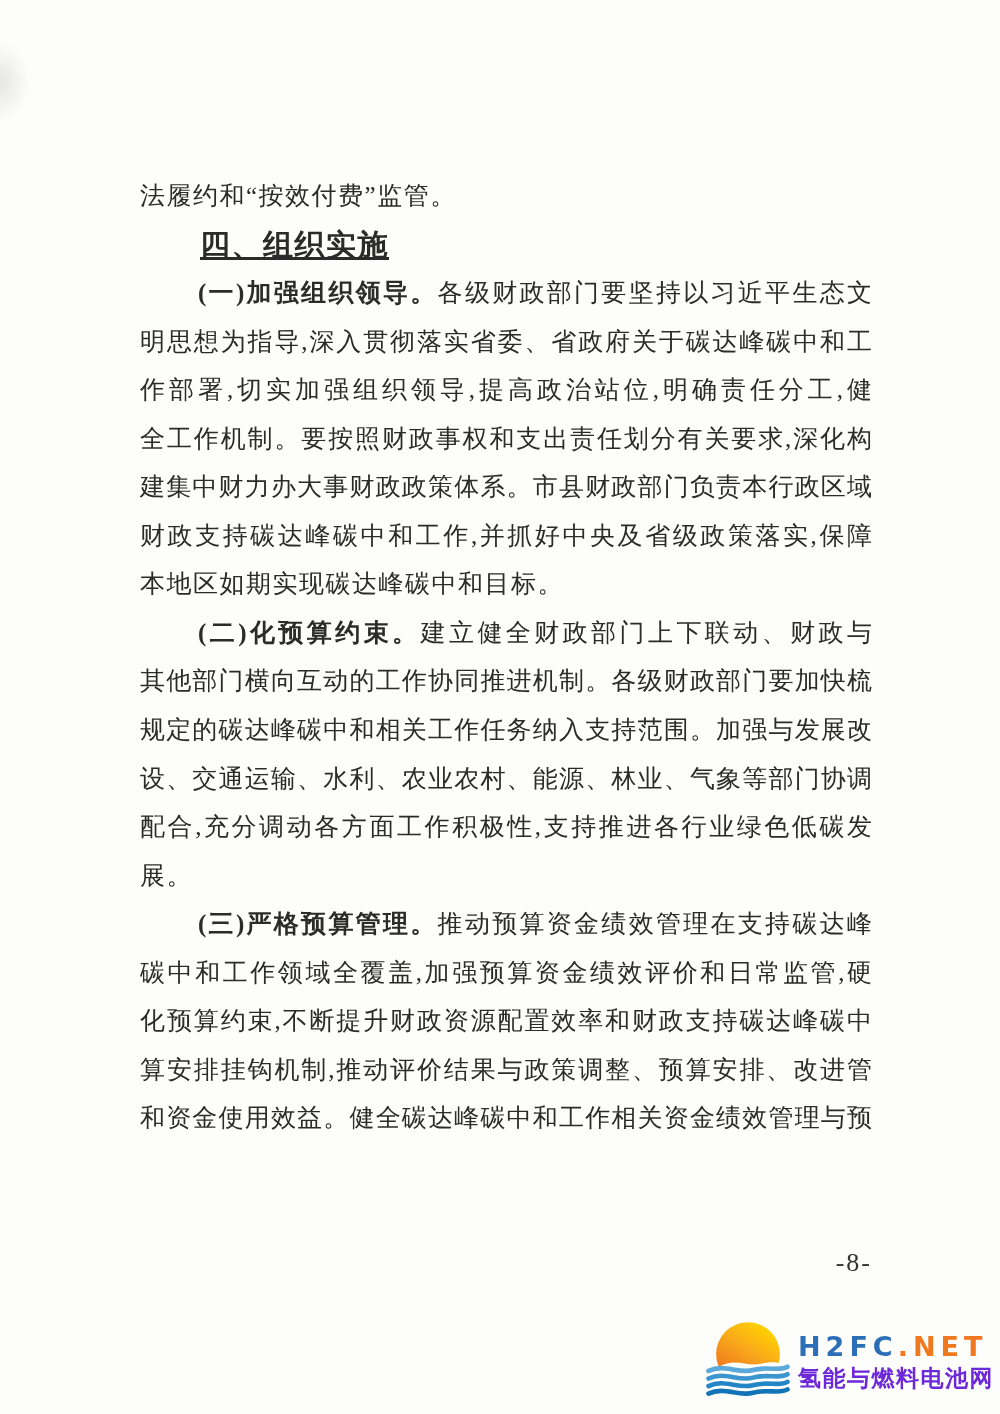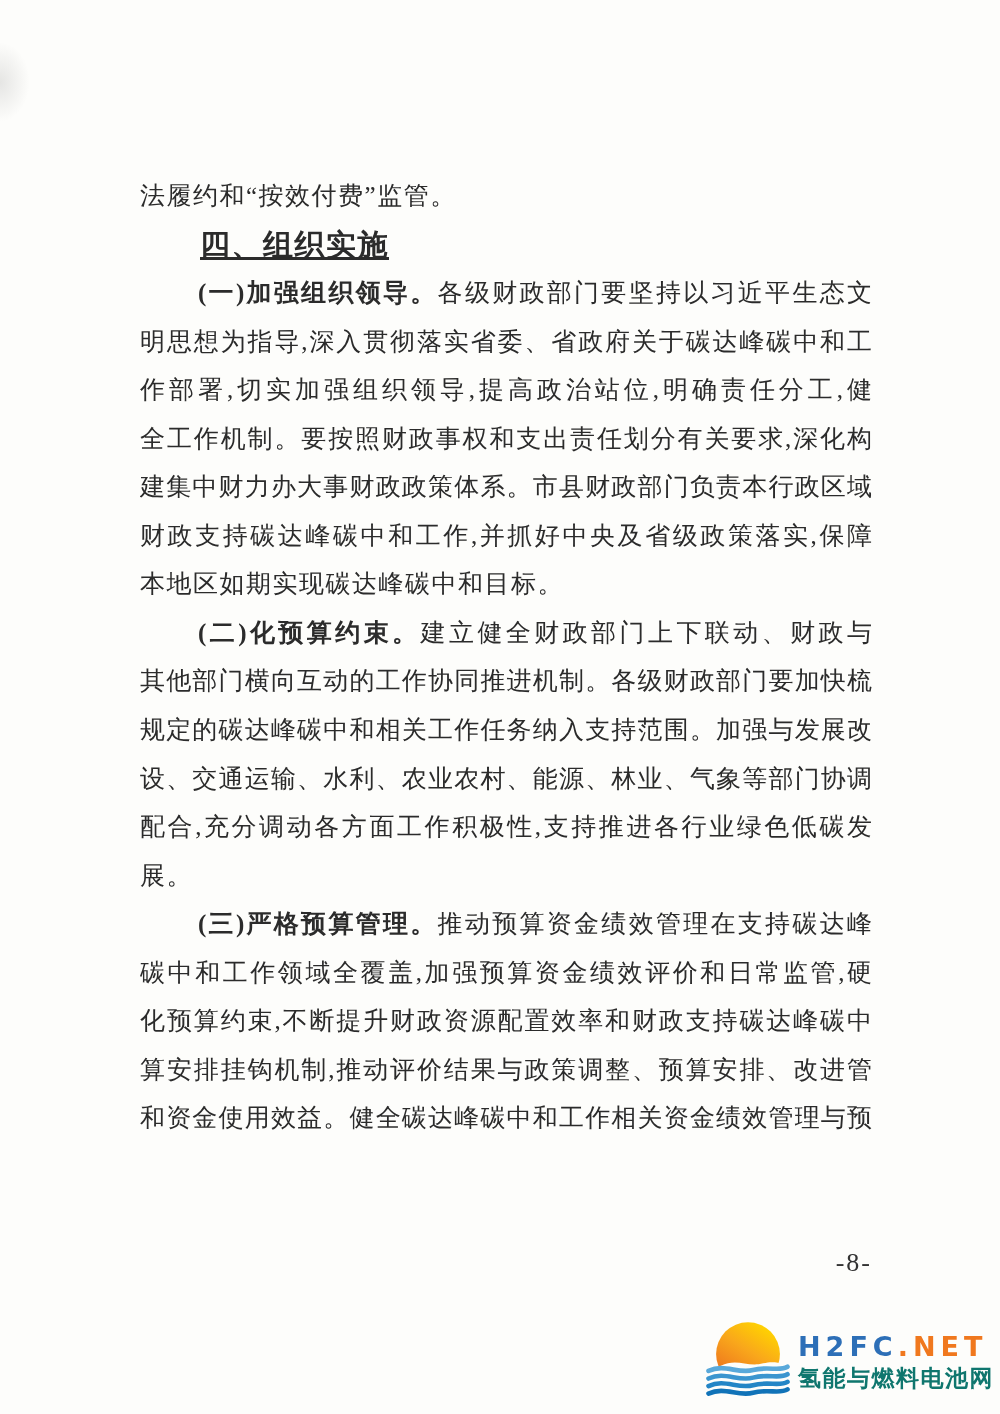--- a/index.html
+++ b/index.html
@@ -57,21 +57,21 @@
     line-height:30px;
     white-space:nowrap;
   }
   .logo-title .blue{ color:#2d6fb7; }
   .logo-title .orange{ color:#f0781e; }
   .logo-sub{
     font-family:"DejaVu Sans","Liberation Sans",sans-serif;
     font-weight:700;
     font-size:23px;
     letter-spacing:1.5px;
-    color:#0f766e;
+    color:#6d28d9;
     line-height:28px;
     margin-top:2px;
     white-space:nowrap;
   }
 </style>
 </head>
 <body>
 
 <div class="page">
 

